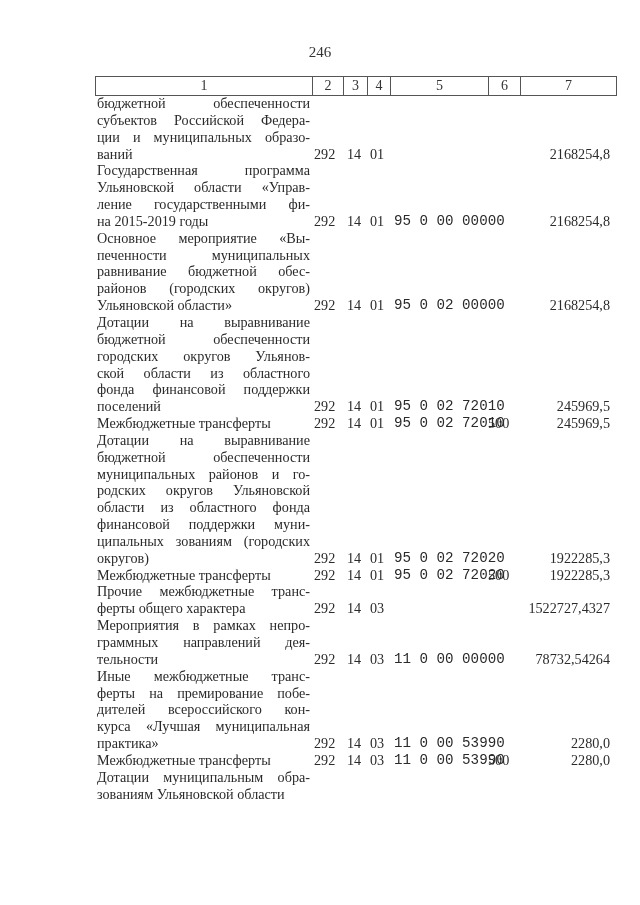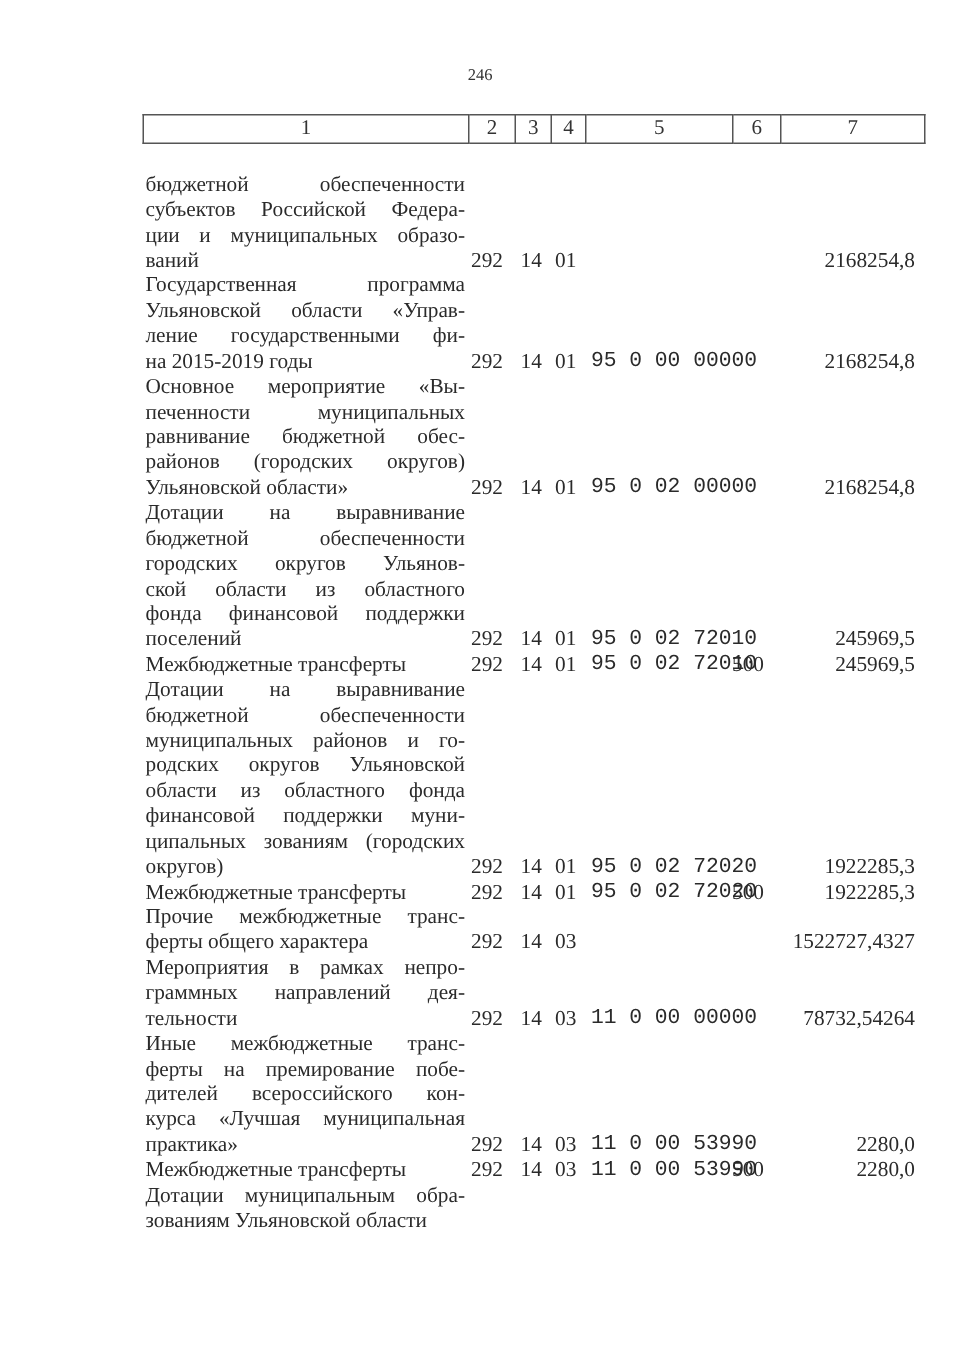--- a/index.html
+++ b/index.html
@@ -3,33 +3,33 @@
   <meta charset="utf-8">
   <style>
     html, body { margin: 0; padding: 0; background: #ffffff; }
     body {
       width: 640px; height: 905px; position: relative; overflow: hidden;
       font-family: "Liberation Serif", "DejaVu Serif", serif;
       color: #2a2a2a;
     }
     .page-number {
       position: absolute; top: 44px; left: 0; width: 100%;
-      text-align: center; font-size: 11px; color: #333;
+      text-align: center; font-size: 15px; color: #333;
     }
     .header-table {
       position: absolute; top: 76px; left: 95px;
       border-collapse: collapse; font-size: 14px; color: #333;
     }
     .header-table td {
       border: 1px solid #555; height: 18px; padding: 0;
       text-align: center; vertical-align: middle; line-height: 18px;
     }
     .rows {
       position: absolute; top: 95px; left: 0; width: 524px;
-      font-size: 14.2px; line-height: 16.85px; margin-top: 20px;
+      font-size: 14.2px; line-height: 16.85px;
     }
     .row { position: relative; display: flex; align-items: flex-end; }
     .c-name {
       width: 213px; margin-left: 97px; text-align: justify;
       text-align-last: left; hyphens: manual;
     }
     .c-name span.line { display: block; text-align: justify; text-align-last: justify; white-space: nowrap; }
     .c-name span.line.last { text-align-last: left; }
     .codes {
       position: absolute; bottom: 0; left: 0; width: 640px; height: 16.85px;

